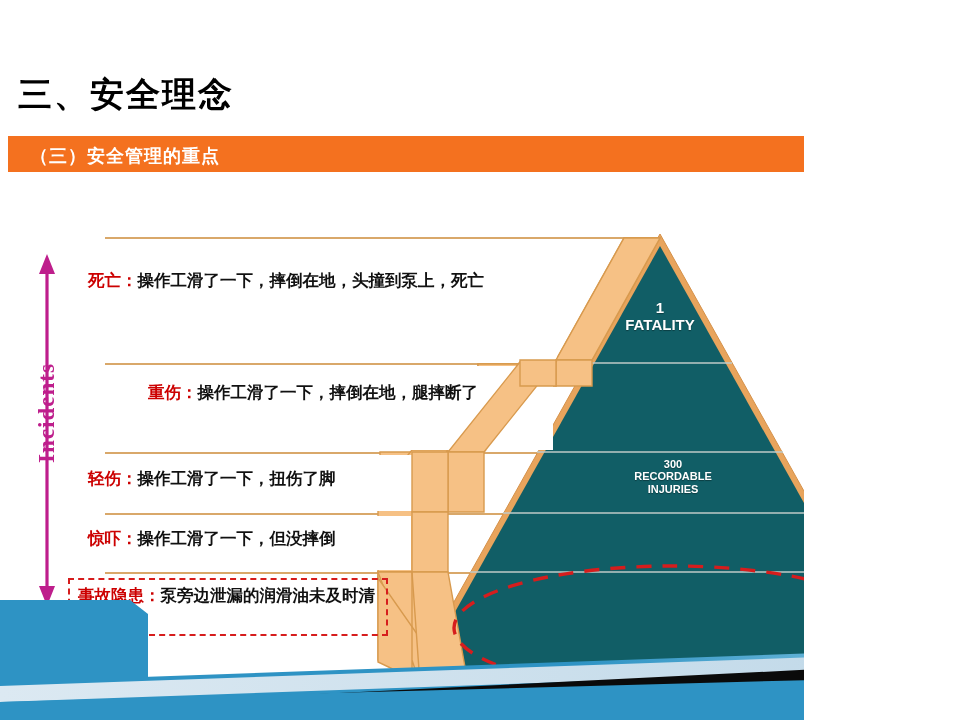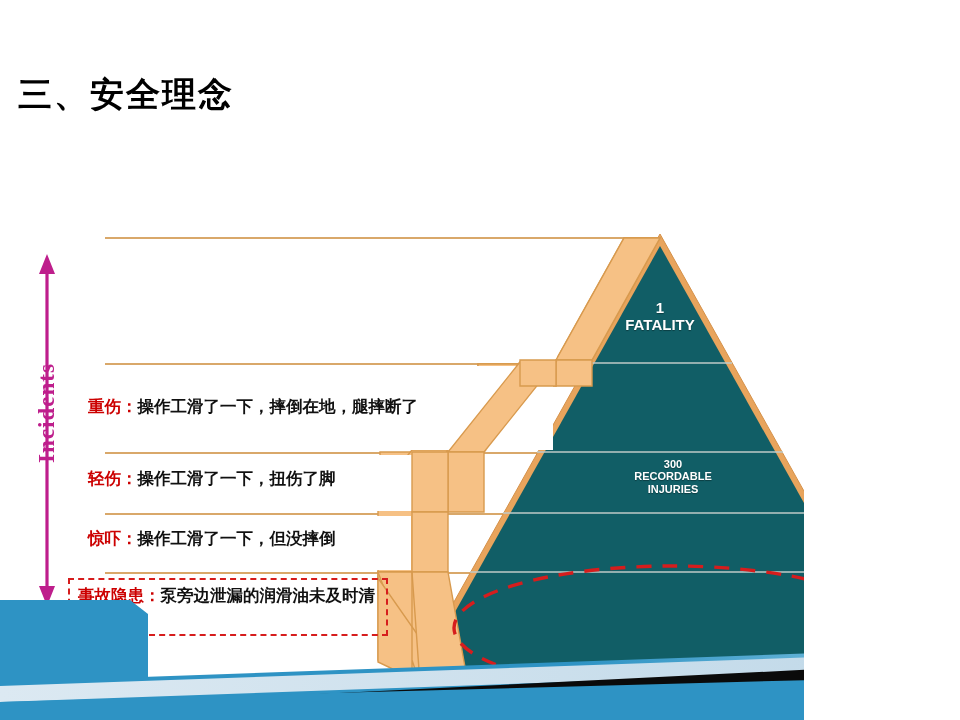--- a/index.html
+++ b/index.html
@@ -155,20 +155,23 @@
     height: 130px;
   }
 </style>
 </head>
 <body>
 
 <div id="slide">
 
   <div class="slide-title">三、安全理念</div>
 
+  <div class="section-bar">
+    <div class="section-bar-label">（三）安全管理的重点</div>
+  </div>
 
   <div class="tier-line" style="left:105px; top:237px; width:556px;"></div>
   <div class="tier-line" style="left:105px; top:363px; width:476px;"></div>
   <div class="tier-line" style="left:105px; top:452px; width:432px;"></div>
   <div class="tier-line" style="left:105px; top:513px; width:400px;"></div>
   <div class="tier-line" style="left:105px; top:572px; width:372px;"></div>
 
   <svg id="pyramid-svg" viewBox="0 0 960 720">
 
     <polygon points="660,234 912,684 408,684" fill="#E8A45C" stroke="#D49048" stroke-width="1"></polygon>
@@ -219,22 +222,25 @@
 
     <ellipse cx="672" cy="628" rx="218" ry="62" fill="none" stroke="#D61D1D" stroke-width="3.4" stroke-dasharray="15 11"></ellipse>
   </svg>
 
   <div class="tier-label" style="left:600px; top:300px; width:120px; font-size:15px;">1
 FATALITY</div>
   <div class="tier-label" style="left:588px; top:458px; width:170px; font-size:11px;">300
 RECORDABLE
 INJURIES</div>
 
-
-  <div class="callout" style="left:88px; top:396px; width:450px;">
+  <div class="callout" style="left:88px; top:270px; width:430px;">
+    <span class="tag">死亡：</span><span>操作工滑了一下，摔倒在地，头撞到泵上，死亡</span>
+  </div>
+
+  <div class="callout" style="left:88px; top:382px; width:450px;text-align:center;">
     <span class="tag">重伤：</span><span>操作工滑了一下，摔倒在地，腿摔断了</span>
   </div>
 
   <div class="callout" style="left:88px; top:468px; width:360px;">
     <span class="tag">轻伤：</span><span>操作工滑了一下，扭伤了脚</span>
   </div>
 
   <div class="callout" style="left:88px; top:528px; width:330px;">
     <span class="tag">惊吓：</span><span>操作工滑了一下，但没摔倒</span>
   </div>

